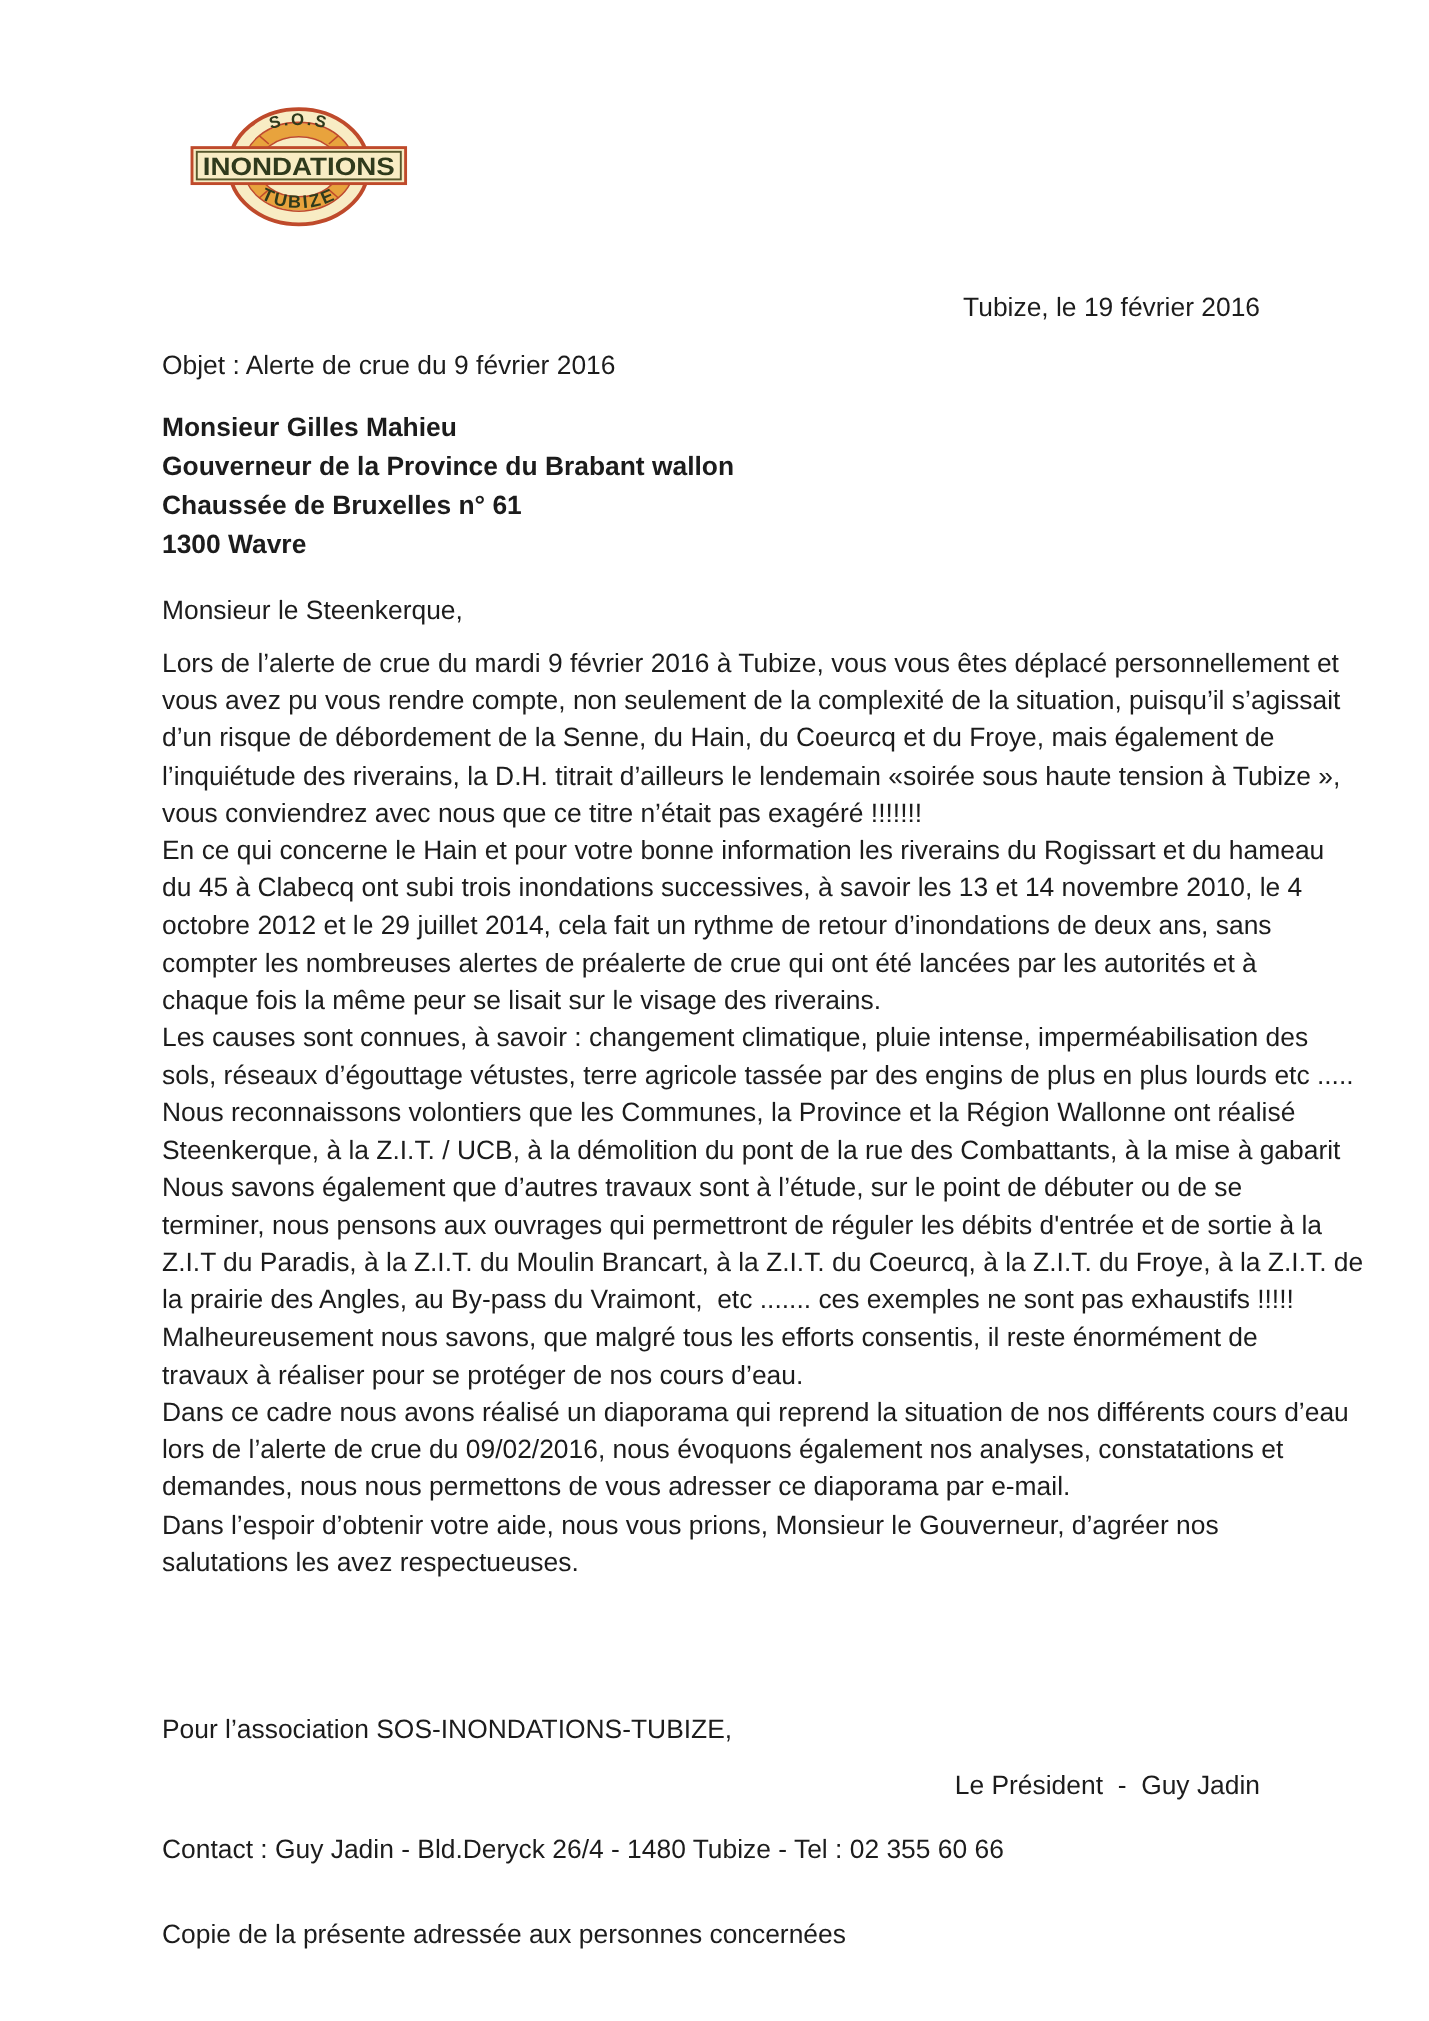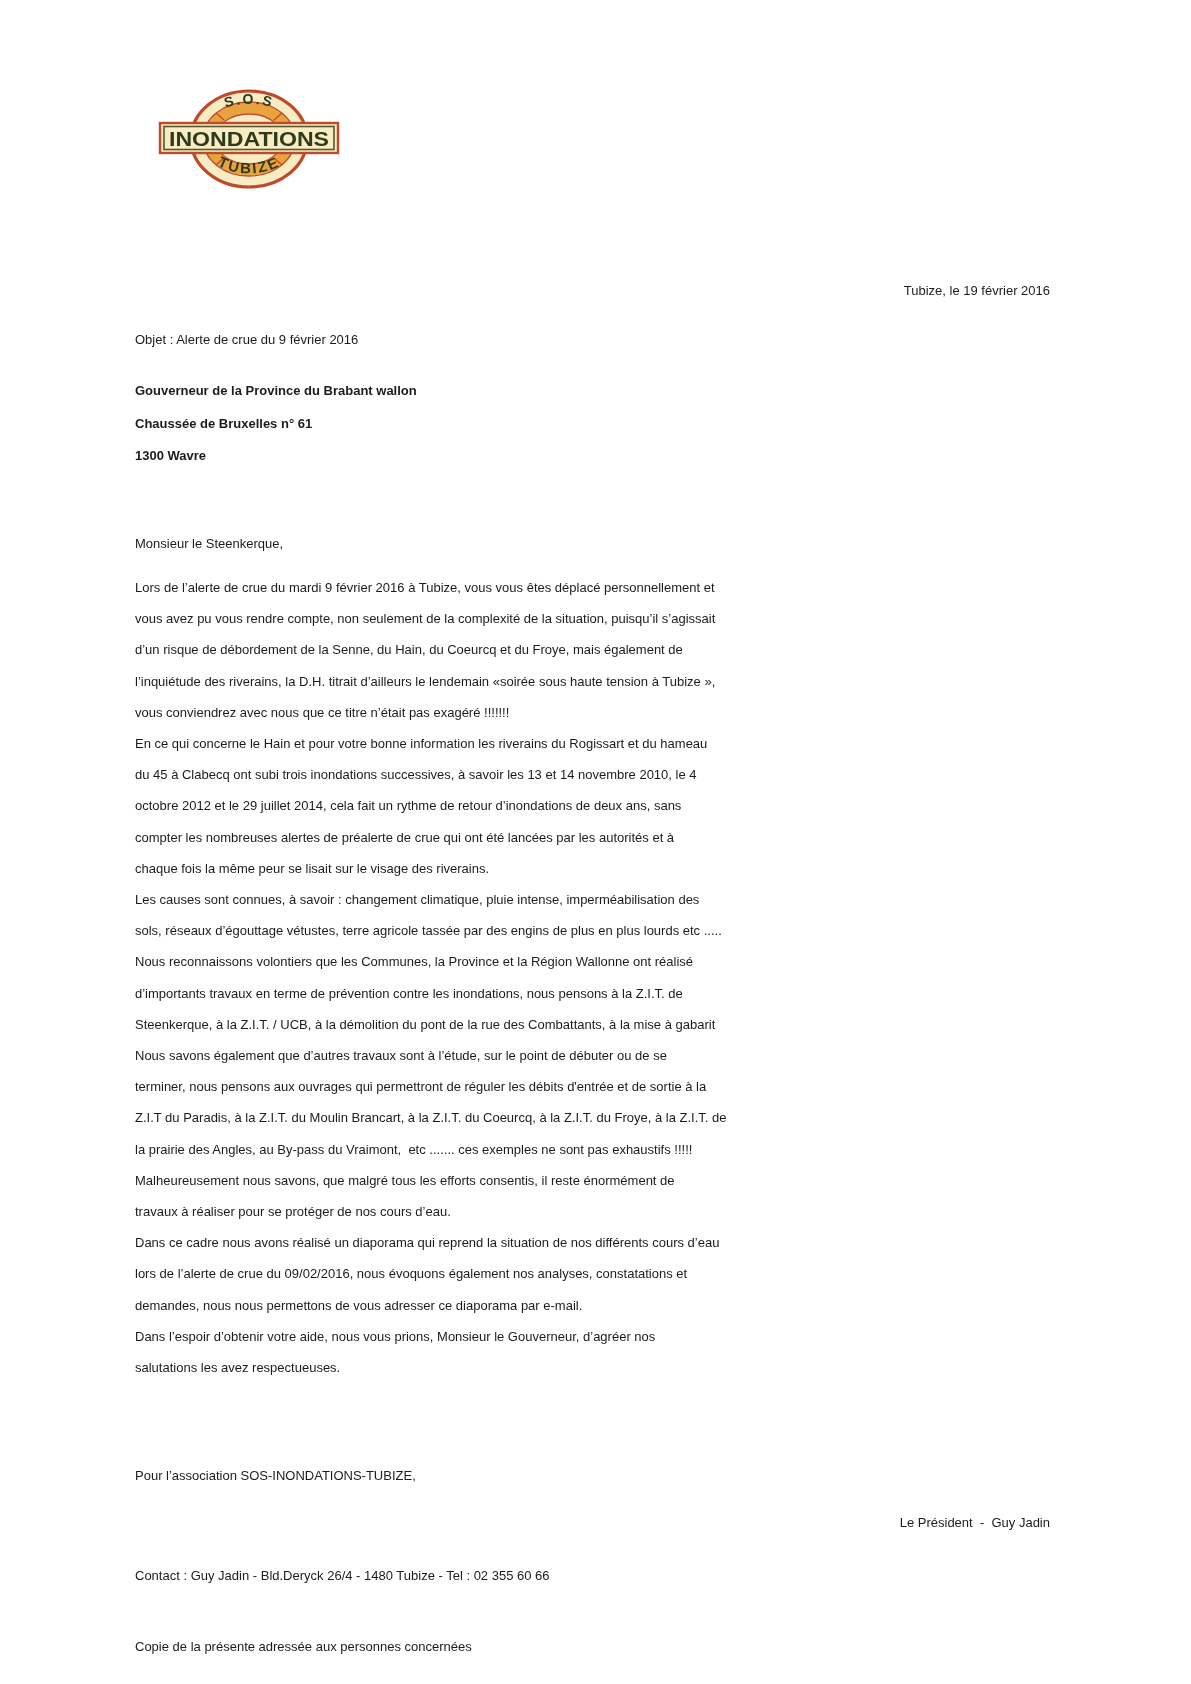--- a/index.html
+++ b/index.html
@@ -2,21 +2,21 @@
 <html><head>
 <meta charset="utf-8">
 <style>
   html,body{margin:0;padding:0;}
   body{
     width:1191px;height:1684px;background:#ffffff;
     font-family:"Liberation Sans","DejaVu Sans",sans-serif;
     color:#1c1c1c;
   }
   .page{position:relative;width:1191px;height:1684px;background:#ffffff;overflow:hidden;}
-  .sec{position:absolute;left:135px;width:915px;font-size:13px;line-height:31.2px;margin-top:35px;}
+  .sec{position:absolute;left:135px;width:915px;font-size:22px;line-height:31.2px;}
   .line{white-space:pre;}
   #date-line{top:240px;text-align:right;}
   #subject-line{top:289px;}
   #recipient-block{top:340px;font-weight:bold;line-height:32.6px;}
   #salutation{top:493px;}
   #body-text{top:537px;}
   #association-line{top:1425px;}
   #signature-line{top:1472px;text-align:right;}
   #contact-line{top:1525px;}
   #copy-note{top:1596px;}
@@ -56,20 +56,21 @@
         <textPath href="#arcBottom" startOffset="50%" text-anchor="middle">TUBIZE</textPath>
       </text>
     </svg>
   </div>
 
   <div id="date-line" class="sec line">Tubize, le 19 février 2016</div>
 
   <div id="subject-line" class="sec line">Objet : Alerte de crue du 9 février 2016</div>
 
   <div id="recipient-block" class="sec">
+      <div class="line">Monsieur Gilles Mahieu</div>
       <div class="line">Gouverneur de la Province du Brabant wallon</div>
       <div class="line">Chaussée de Bruxelles n° 61</div>
       <div class="line">1300 Wavre</div>
     </div>
 
   <div id="salutation" class="sec line">Monsieur le Steenkerque,</div>
 
   <div id="body-text" class="sec">
       <div class="line">Lors de l’alerte de crue du mardi 9 février 2016 à Tubize, vous vous êtes déplacé personnellement et</div>
       <div class="line">vous avez pu vous rendre compte, non seulement de la complexité de la situation, puisqu’il s’agissait</div>
@@ -77,21 +78,20 @@
       <div class="line">l’inquiétude des riverains, la D.H. titrait d’ailleurs le lendemain «soirée sous haute tension à Tubize »,</div>
       <div class="line">vous conviendrez avec nous que ce titre n’était pas exagéré !!!!!!!</div>
       <div class="line">En ce qui concerne le Hain et pour votre bonne information les riverains du Rogissart et du hameau</div>
       <div class="line">du 45 à Clabecq ont subi trois inondations successives, à savoir les 13 et 14 novembre 2010, le 4</div>
       <div class="line">octobre 2012 et le 29 juillet 2014, cela fait un rythme de retour d’inondations de deux ans, sans</div>
       <div class="line">compter les nombreuses alertes de préalerte de crue qui ont été lancées par les autorités et à</div>
       <div class="line">chaque fois la même peur se lisait sur le visage des riverains.</div>
       <div class="line">Les causes sont connues, à savoir : changement climatique, pluie intense, imperméabilisation des</div>
       <div class="line">sols, réseaux d’égouttage vétustes, terre agricole tassée par des engins de plus en plus lourds etc .....</div>
       <div class="line">Nous reconnaissons volontiers que les Communes, la Province et la Région Wallonne ont réalisé</div>
-      <div class="line">d’importants travaux en terme de prévention contre les inondations, nous pensons à la Z.I.T. de</div>
       <div class="line">Steenkerque, à la Z.I.T. / UCB, à la démolition du pont de la rue des Combattants, à la mise à gabarit</div>
       <div class="line">Nous savons également que d’autres travaux sont à l’étude, sur le point de débuter ou de se</div>
       <div class="line">terminer, nous pensons aux ouvrages qui permettront de réguler les débits d'entrée et de sortie à la</div>
       <div class="line">Z.I.T du Paradis, à la Z.I.T. du Moulin Brancart, à la Z.I.T. du Coeurcq, à la Z.I.T. du Froye, à la Z.I.T. de</div>
       <div class="line">la prairie des Angles, au By-pass du Vraimont,  etc ....... ces exemples ne sont pas exhaustifs !!!!!</div>
       <div class="line">Malheureusement nous savons, que malgré tous les efforts consentis, il reste énormément de</div>
       <div class="line">travaux à réaliser pour se protéger de nos cours d’eau.</div>
       <div class="line">Dans ce cadre nous avons réalisé un diaporama qui reprend la situation de nos différents cours d’eau</div>
       <div class="line">lors de l’alerte de crue du 09/02/2016, nous évoquons également nos analyses, constatations et</div>
       <div class="line">demandes, nous nous permettons de vous adresser ce diaporama par e-mail.</div>

